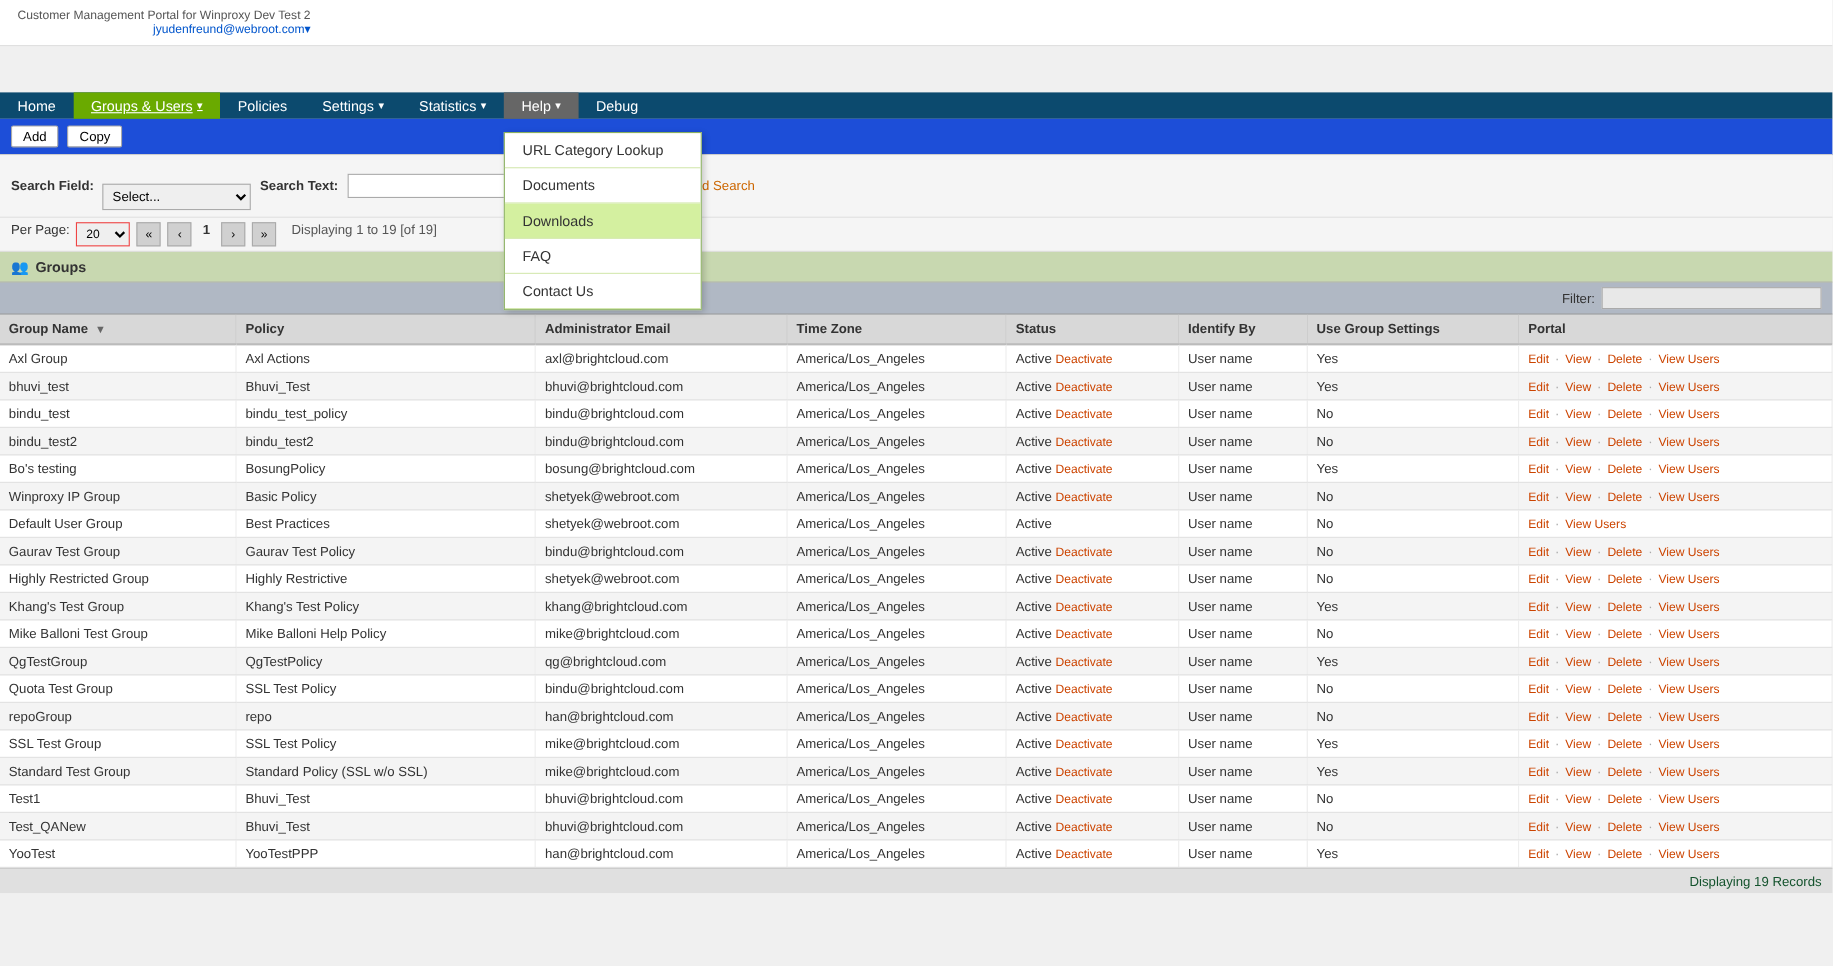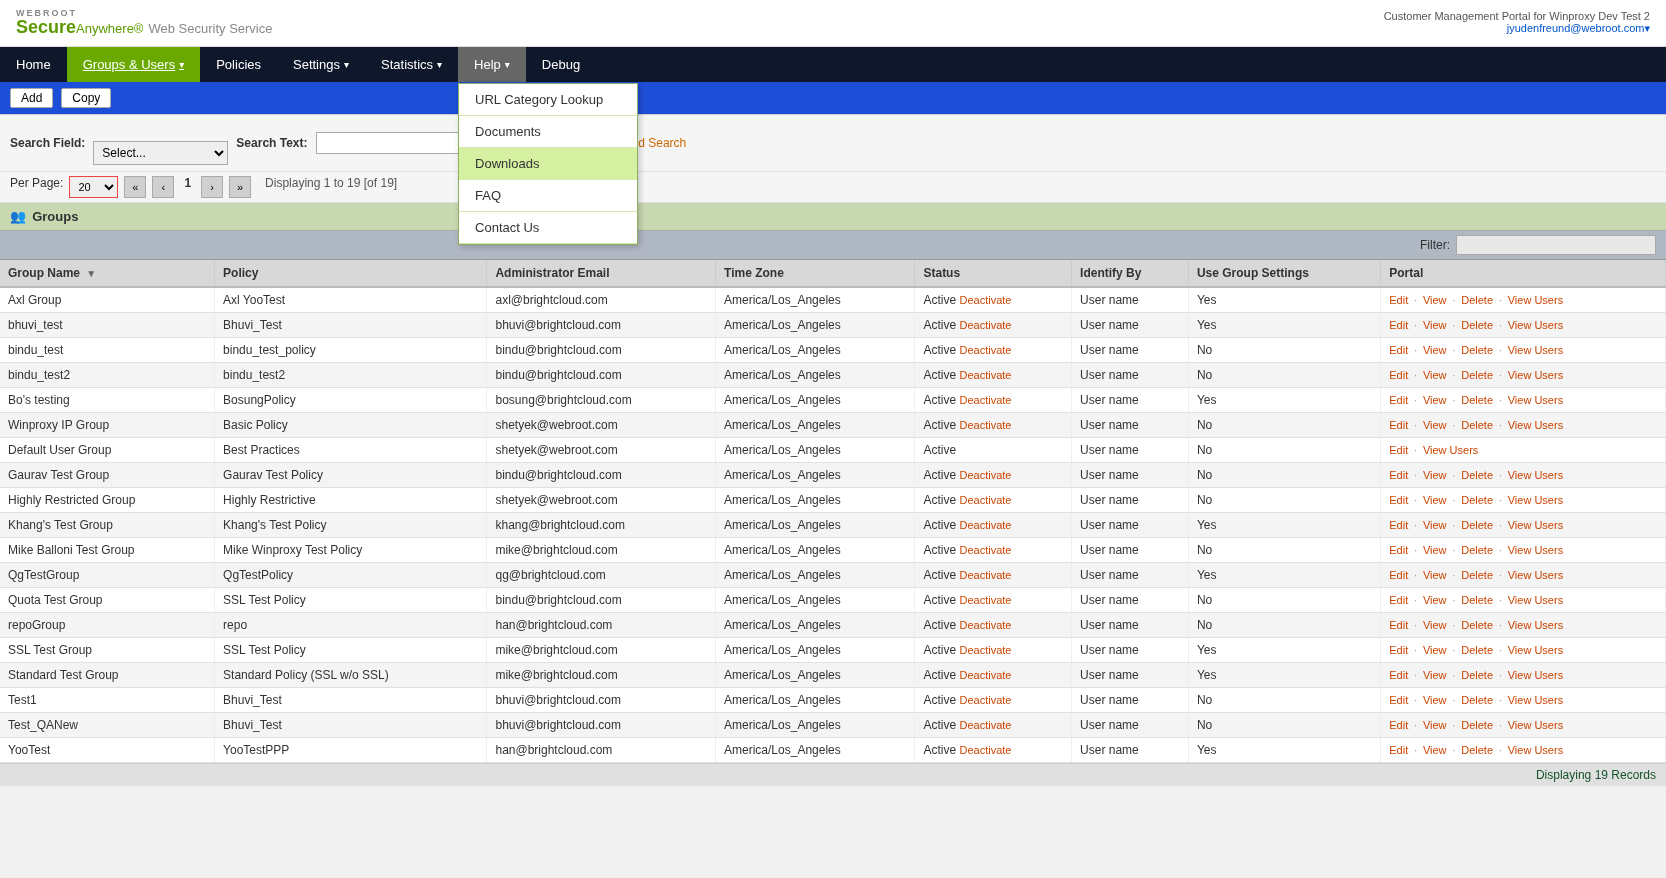--- a/index.html
+++ b/index.html
@@ -4,21 +4,21 @@
   <style>
     * { margin: 0; padding: 0; box-sizing: border-box; }
     body { font-family: Arial, sans-serif; font-size: 12px; background: #f0f0f0; color: #333; }
 
     
     .header { background: #fff; padding: 8px 16px; display: flex; align-items: center; justify-content: space-between; border-bottom: 1px solid #ddd; }
     .logo-area { display: flex; flex-direction: column; }
     .header-right { text-align: right; font-size: 11px; color: #555; }
 
     
-    .nav { background: #0f172a; display: flex; align-items: stretch; height: 35px; }
+    .nav { background: #0c4a6e; display: flex; align-items: stretch; height: 24px; margin-top: 42px; }
     .nav-item { color: #fff; padding: 0 16px; display: flex; align-items: center; cursor: pointer; font-size: 13px; white-space: nowrap; position: relative; }
     .nav-item.active { background: #6aaa00; text-decoration: underline; }
     .nav-item .arrow { margin-left: 4px; font-size: 10px; }
 
     
     .toolbar { background: #1d4ed8; padding: 6px 10px; display: flex; align-items: center; gap: 8px; border-bottom: 1px solid #ccc; }
     .toolbar-btn { background: #fff; border: 1px solid #aaa; padding: 2px 10px; cursor: pointer; font-size: 12px; border-radius: 2px; }
 
     
     .search-bar { background: #f5f5f5; padding: 6px 10px; display: flex; align-items: center; gap: 8px; border-bottom: 1px solid #ddd; }
@@ -62,27 +62,20 @@
     .dropdown-item { padding: 8px 16px; cursor: pointer; font-size: 13px; color: #333; border-bottom: 1px solid #d4e8b0; }
     .dropdown-item.active-item { background: #d4f0a0; }
     .help-nav { position: relative; }
 
     .sort-icon { font-size: 10px; color: #666; margin-left: 3px; }
   </style>
 </head>
 <body>
 
 <div class="header">
-  <div class="logo-area">
-    <div style="font-size:9px;color:#888;letter-spacing:2px;font-weight:bold;">WEBROOT</div>
-    <div style="font-size:18px;font-weight:bold;line-height:1.1;">
-      <span style="color:#5c9a00;font-weight:bold;">Secure</span><span style="color:#5c9a00;font-weight:normal;font-size:13px;">Anywhere®</span>
-      <span style="color:#888;font-weight:normal;font-size:13px;">Web Security Service</span>
-    </div>
-  </div>
   <div class="header-right">
     <div style="font-size:11px;color:#555;">Customer Management Portal for Winproxy Dev Test 2</div>
     <div style="color:#0055cc;font-size:11px;cursor:pointer;">jyudenfreund@webroot.com▾</div>
   </div>
 </div>
 
 <div class="nav">
   <div class="nav-item">Home</div>
   <div class="nav-item active">
     <span>Groups &amp; Users</span>
@@ -168,21 +161,21 @@
         <th>Time Zone</th>
         <th>Status</th>
         <th>Identify By</th>
         <th>Use Group Settings</th>
         <th>Portal</th>
       </tr>
     </thead>
     <tbody id="table-body">
     <tr>
           <td>Axl Group</td>
-          <td>Axl YooTest</td>
+          <td>Axl Actions</td>
           <td>axl@brightcloud.com</td>
           <td>America/Los_Angeles</td>
           <td><span style="color:#333;">Active</span> <span class="deactivate-btn">Deactivate</span></td>
           <td>User name</td>
           <td>Yes</td>
           <td><span class="action-link">Edit</span><span class="action-sep"> · </span><span class="action-link">View</span><span class="action-sep"> · </span><span class="action-link">Delete</span><span class="action-sep"> · </span><span class="action-link">View Users</span></td>
         </tr>
         <tr>
           <td>bhuvi_test</td>
           <td>Bhuvi_Test</td>
@@ -268,21 +261,21 @@
           <td>Khang's Test Policy</td>
           <td>khang@brightcloud.com</td>
           <td>America/Los_Angeles</td>
           <td><span style="color:#333;">Active</span> <span class="deactivate-btn">Deactivate</span></td>
           <td>User name</td>
           <td>Yes</td>
           <td><span class="action-link">Edit</span><span class="action-sep"> · </span><span class="action-link">View</span><span class="action-sep"> · </span><span class="action-link">Delete</span><span class="action-sep"> · </span><span class="action-link">View Users</span></td>
         </tr>
         <tr>
           <td>Mike Balloni Test Group</td>
-          <td>Mike Winproxy Test Policy</td>
+          <td>Mike Balloni Help Policy</td>
           <td>mike@brightcloud.com</td>
           <td>America/Los_Angeles</td>
           <td><span style="color:#333;">Active</span> <span class="deactivate-btn">Deactivate</span></td>
           <td>User name</td>
           <td>No</td>
           <td><span class="action-link">Edit</span><span class="action-sep"> · </span><span class="action-link">View</span><span class="action-sep"> · </span><span class="action-link">Delete</span><span class="action-sep"> · </span><span class="action-link">View Users</span></td>
         </tr>
         <tr>
           <td>QgTestGroup</td>
           <td>QgTestPolicy</td>

